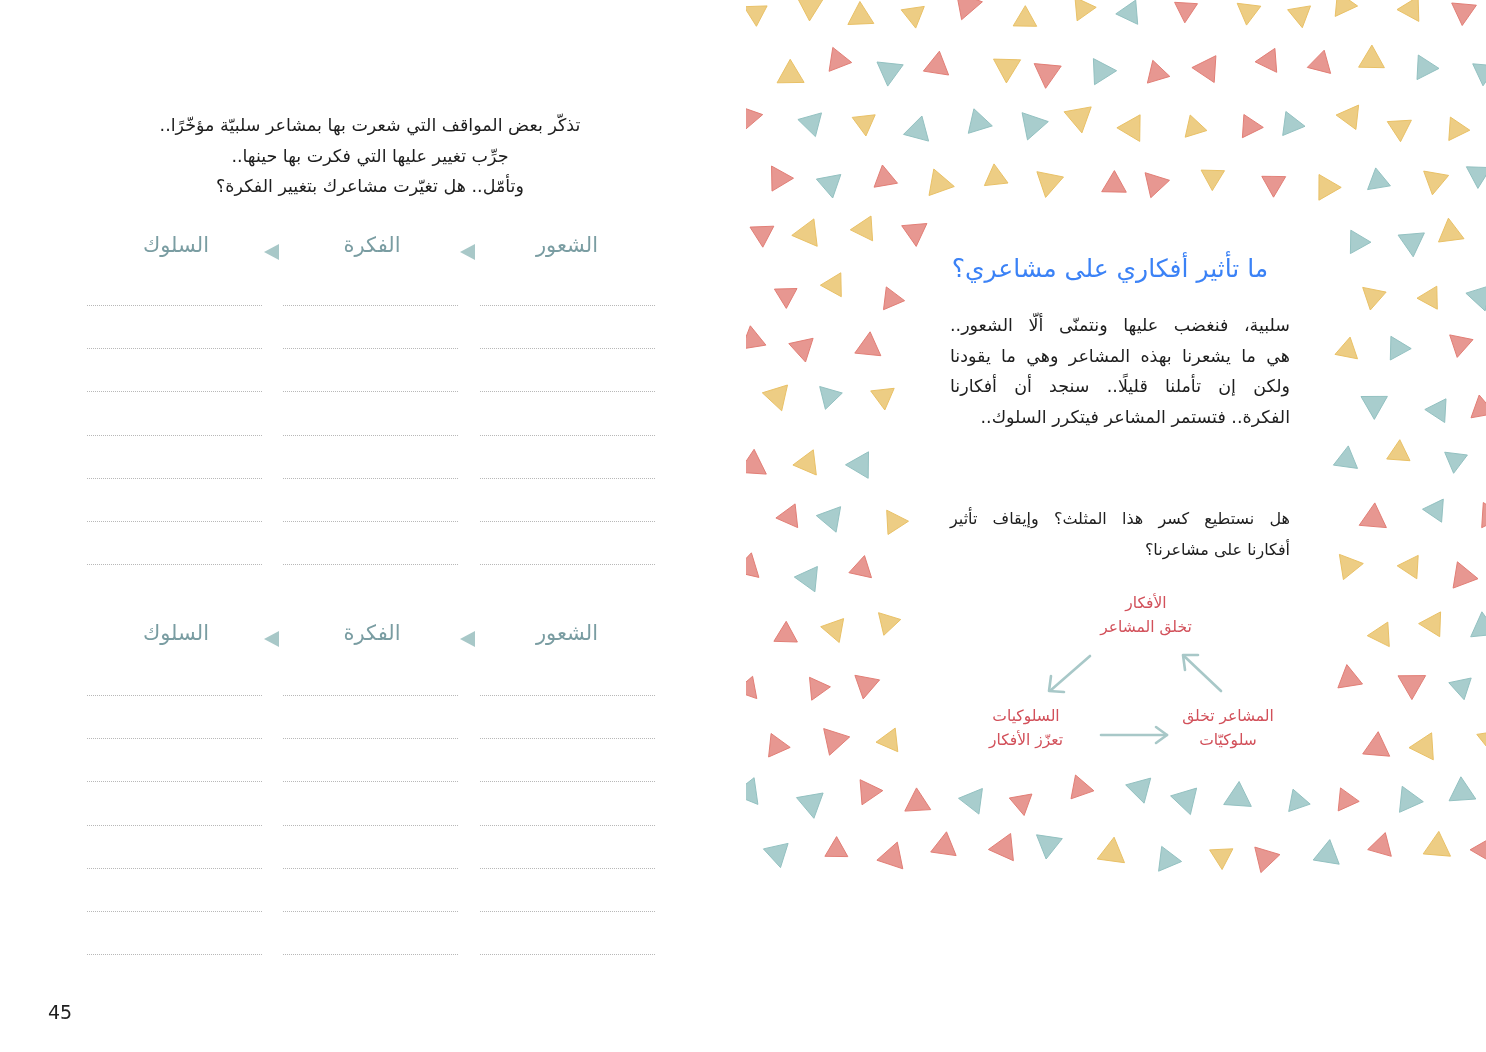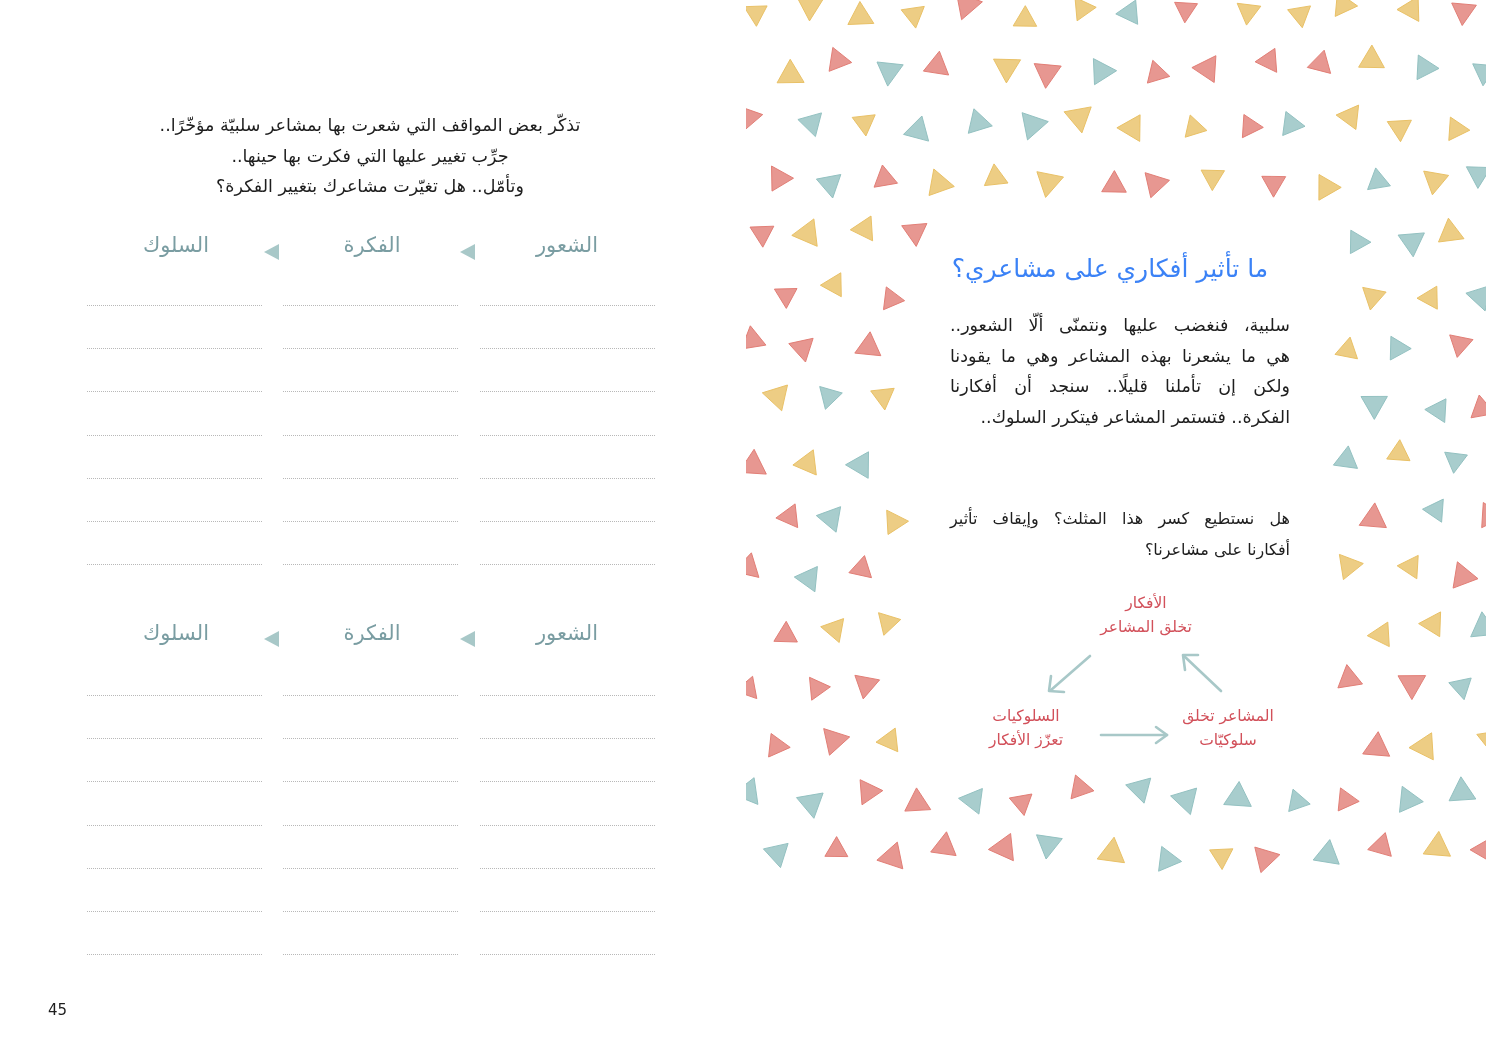--- a/index.html
+++ b/index.html
@@ -25,21 +25,21 @@
     }
     .flow-arrow {
       position: absolute; width: 0; height: 0;
       border-top: 8px solid transparent; border-bottom: 8px solid transparent;
       border-right: 15px solid #a8c8c8;
     }
     .rule {
       position: absolute; height: 0; border-top: 1px dotted #b8b8b8;
     }
     .page-number {
-      position: absolute; font-size: 15px; color: #1e1e1e;
+      position: absolute; font-size: 19px; color: #1e1e1e;
       font-family: "DejaVu Sans", sans-serif;
     }
 
     
     .pattern { position: absolute; left: 0; top: 0; width: 740px; height: 1052px; }
     .info-box {
       position: absolute; left: 180px; top: 238px; width: 398px; height: 530px;
       background: #ffffff;
     }
     .info-title {

